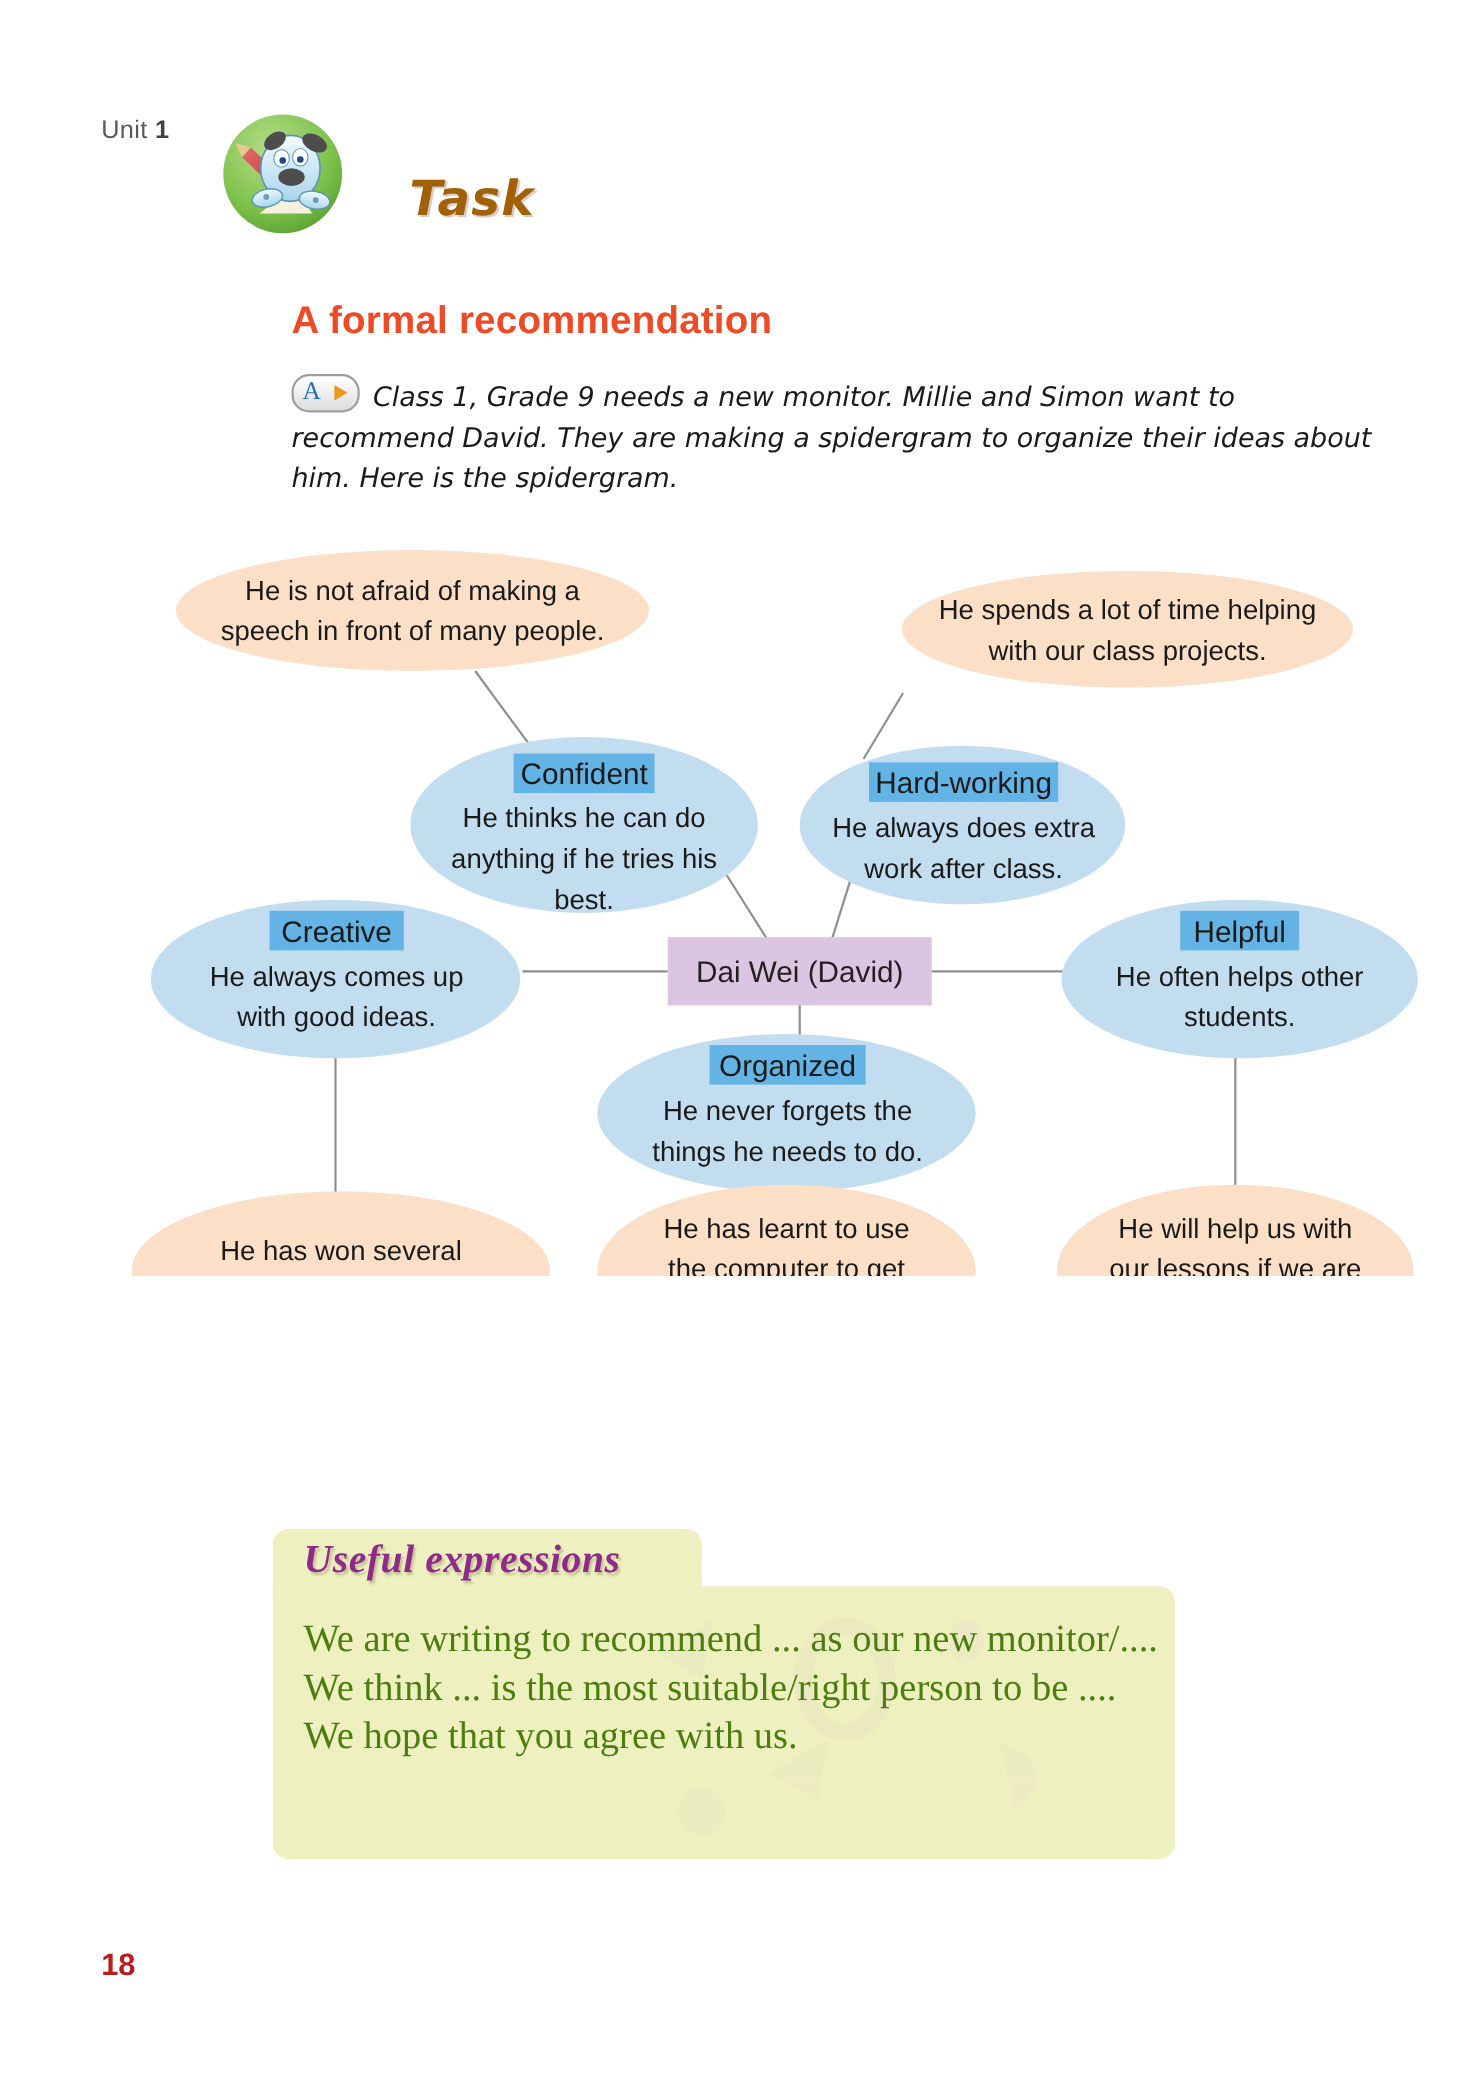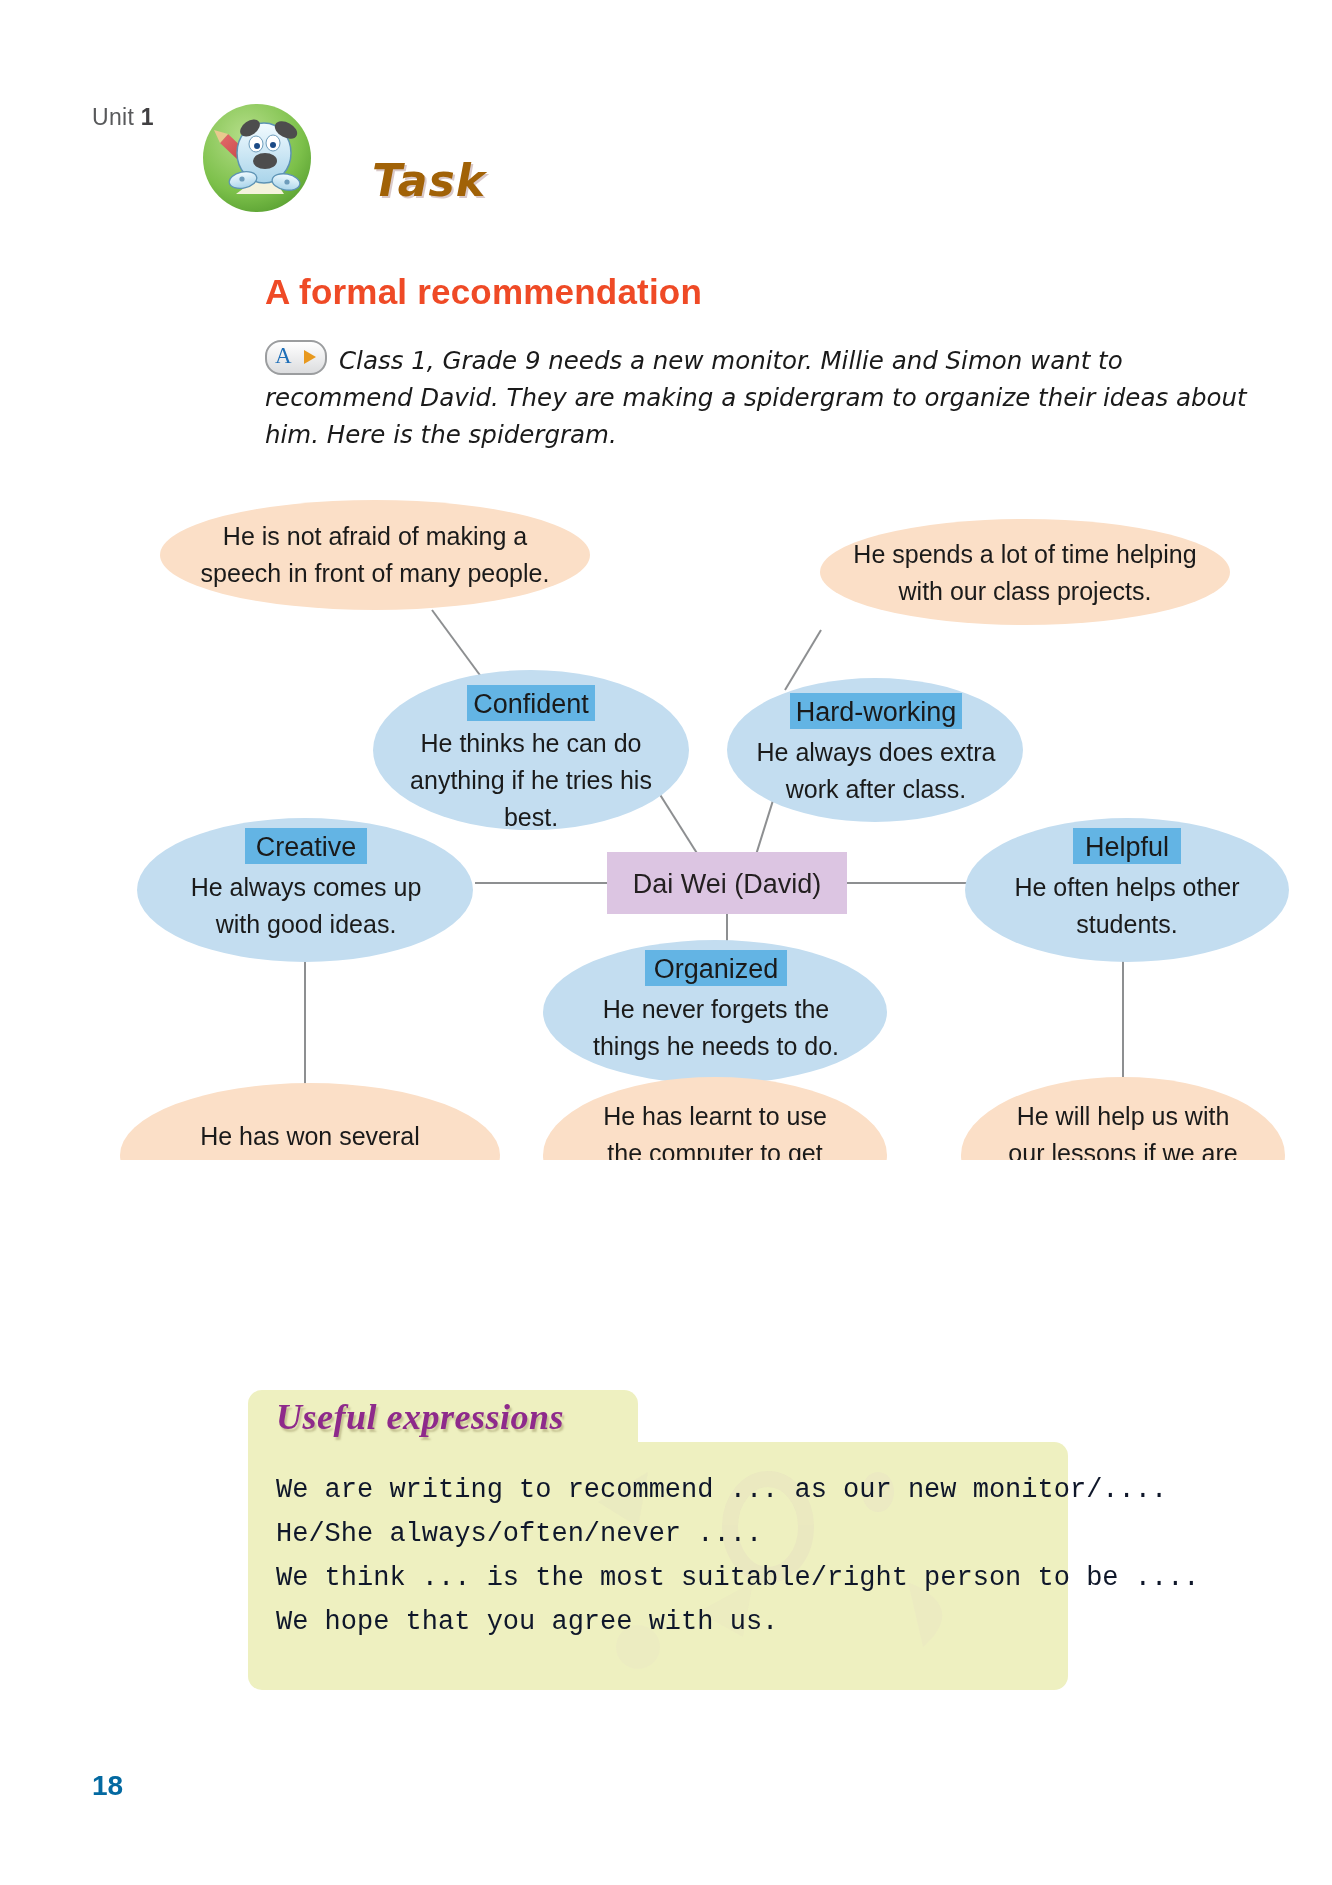--- a/index.html
+++ b/index.html
@@ -160,39 +160,39 @@
     letter-spacing: 0.5px;
     z-index: 3;
   }
   #useful-lines {
     position: absolute;
     left: 28px;
     top: 78px;
     z-index: 2;
   }
   .expr-line {
-    font-family: Liberation Mono, monospace;
-    font-size: 27px;
-    color: #0f172a;
+    font-family: Liberation Serif, serif;
+    font-size: 35px;
+    color: #4d7c0f;
     line-height: 44px;
     white-space: nowrap;
   }
   .watermark {
     position: absolute;
     opacity: .45;
     pointer-events: none;
   }
 
   #page-number {
     position: absolute;
     left: 92px;
     top: 1770px;
     font-size: 28px;
     font-weight: bold;
-    color: #0369a1;
+    color: #b91c1c;
   }
 </style>
 </head>
 <body>
 
 <div id="unit-label">
   <span>Unit</span>
   <b>1</b>
 </div>
 
@@ -349,19 +349,18 @@
       <ellipse cx="190" cy="95" rx="38" ry="48" fill="none" stroke="#e6dfc0" stroke-width="16"></ellipse>
       <ellipse cx="300" cy="60" rx="16" ry="20" fill="#e9e2c6"></ellipse>
       <path d="M120 180 L175 150 L165 205 Z" fill="#e6dfc0" opacity=".6"></path>
       <path d="M330 150 Q390 175 345 215 Z" fill="#e8e1c4" opacity=".7"></path>
       <circle cx="60" cy="215" r="22" fill="#e8e1c4" opacity=".6"></circle>
     </svg>
   </div>
   <div id="useful-heading">Useful expressions</div>
   <div id="useful-lines">
     <div class="expr-line">We are writing to recommend ... as our new monitor/....</div>
-    <div class="expr-line">He/She always/often/never ....</div>
     <div class="expr-line">We think ... is the most suitable/right person to be ....</div>
     <div class="expr-line">We hope that you agree with us.</div>
   </div>
 </div>
 
 <div id="page-number">18</div>
 
 </body></html>

